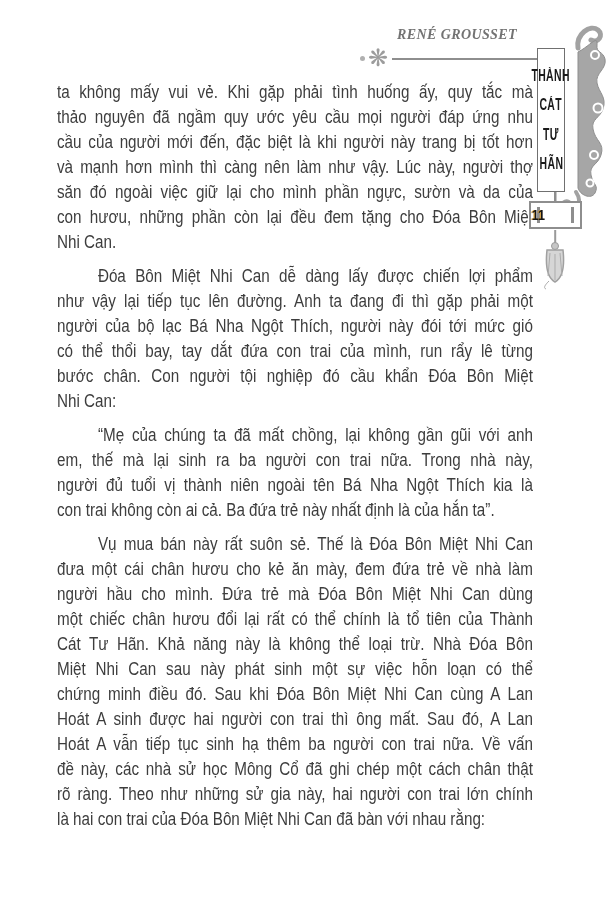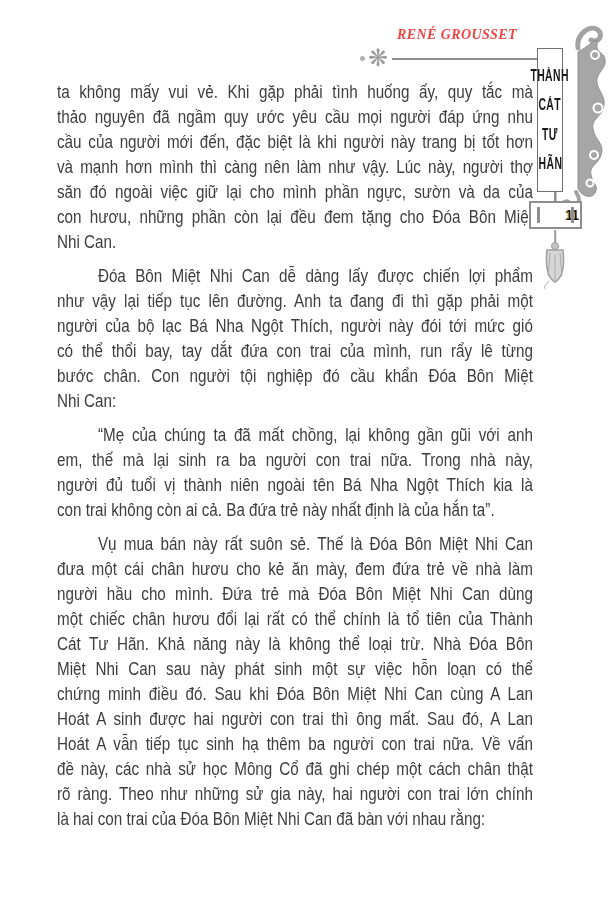--- a/index.html
+++ b/index.html
@@ -8,50 +8,50 @@
     width:612px;height:922px;
     background:#ffffff;
     overflow:hidden;
     font-family:"Liberation Sans", sans-serif;
   }
   
   .author{
     position:absolute;top:27px;right:95px;
     font-family:"Liberation Serif", serif;
     font-style:italic;font-weight:bold;
-    font-size:14px;letter-spacing:.4px;color:#ef4444;
+    font-size:14px;letter-spacing:.4px;color:#737373;
     white-space:nowrap;
   }
   .rule{
     position:absolute;left:392px;top:58px;width:146px;height:2px;
     background:#8e8e8e;z-index:1;
   }
   .ornament{
     position:absolute;left:360px;top:44px;z-index:1;
     display:flex;align-items:center;gap:3px;color:#9c9c9c;
   }
   .ornament .dot{width:5px;height:5px;border-radius:50%;background:#b0b0b0;}
   .ornament .glyph{font-size:24px;line-height:28px;}
   
   .deco-svg{position:absolute;left:520px;top:22px;z-index:1;}
   .banner{
-    position:absolute;left:537px;top:48px;width:18px;height:144px;
+    position:absolute;left:537px;top:48px;width:28px;height:144px;
     background:#ffffff;border:1.5px solid #707070;z-index:2;
     box-sizing:border-box;
     display:flex;flex-direction:column;justify-content:space-evenly;align-items:center;
-    padding:5px 12px;
+    padding:5px 4px;
   }
   .bword{
     font-weight:bold;font-size:14.5px;letter-spacing:.5px;color:#1a1a1a;
     transform:scale(0.72,1.08);white-space:nowrap;
   }
   .plaque{
     position:absolute;left:529px;top:201px;width:53px;height:28px;
     background:#ffffff;border:2px solid #8e8e8e;box-sizing:border-box;z-index:2;
-    display:flex;align-items:center;justify-content:flex-end;
+    display:flex;align-items:center;justify-content:flex-start;
   }
   .plaque .post{position:absolute;top:3.5px;width:3px;height:16px;background:#8e8e8e;}
   .plaque .post.l{left:6px;}
   .plaque .post.r{right:6px;}
   .pagenum{
     font-weight:bold;font-size:14px;color:#141414;
     text-shadow:-1.5px 0 0 rgba(216,154,43,.85);
     transform:scale(.9,1.1);
   }
   

